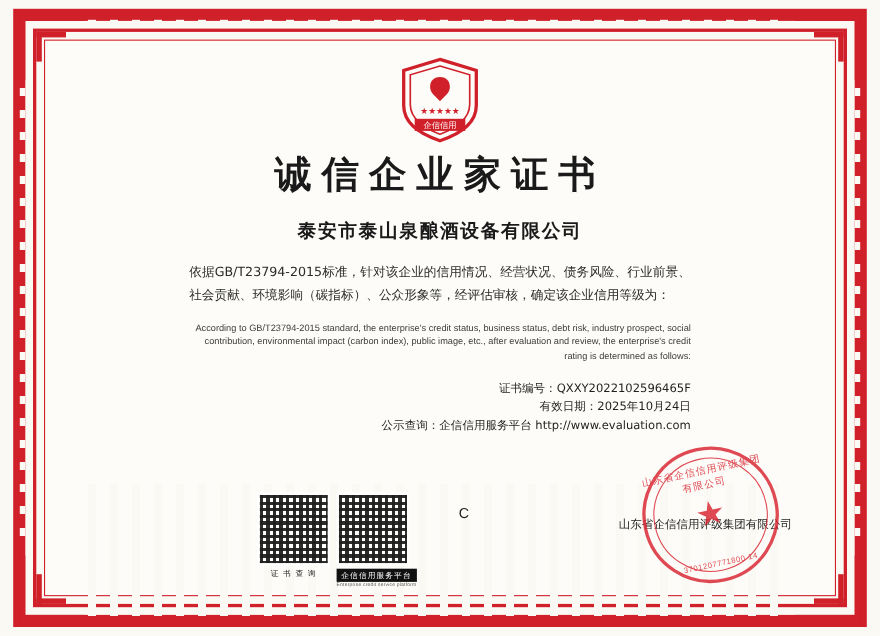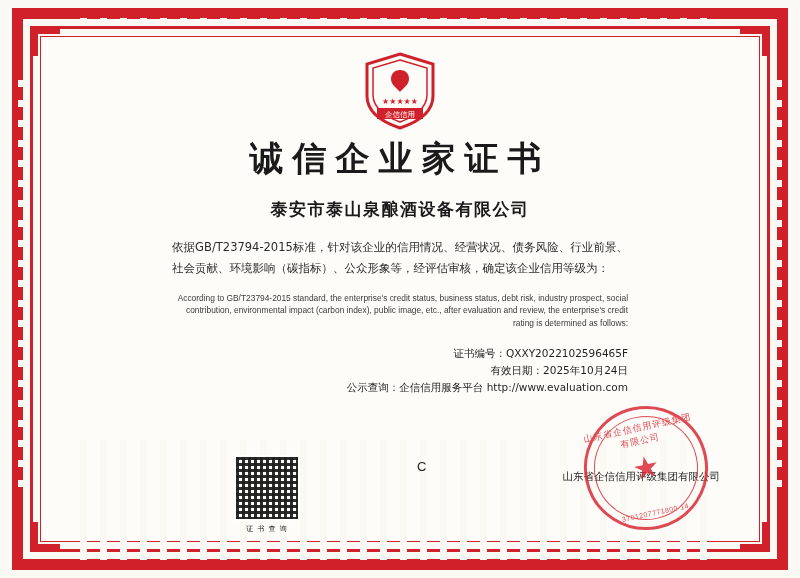--- a/index.html
+++ b/index.html
@@ -340,20 +340,25 @@
 
   </div>
 
   <div class="bottom">
 
     <div class="qr-group">
       <div class="qr-item">
         <div class="qr"></div>
         <div class="qr-cap">证 书 查 询</div>
       </div>
+      <div class="qr-item">
+        <div class="qr"></div>
+        <div class="qr-cap boxed">企信信用服务平台</div>
+        <div class="qr-sub">Enterprise credit service platform</div>
+      </div>
     </div>
 
     <div class="letter-c">C</div>
 
     <div class="issuer">山东省企信信用评级集团有限公司</div>
 
     <div class="seal">
       <div class="seal-top-text">山东省企信信用评级集团有限公司</div>
       <div class="seal-star">★</div>
       <div class="seal-bottom-text">3701207771800 14</div>

